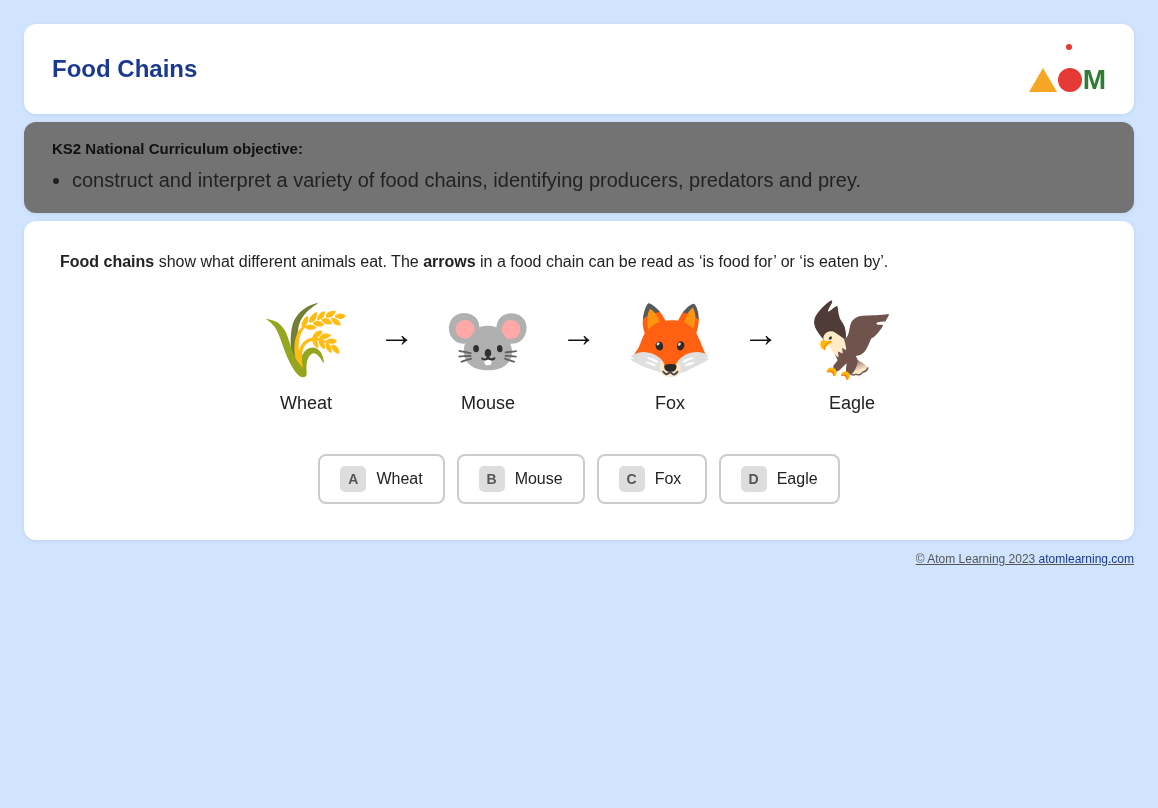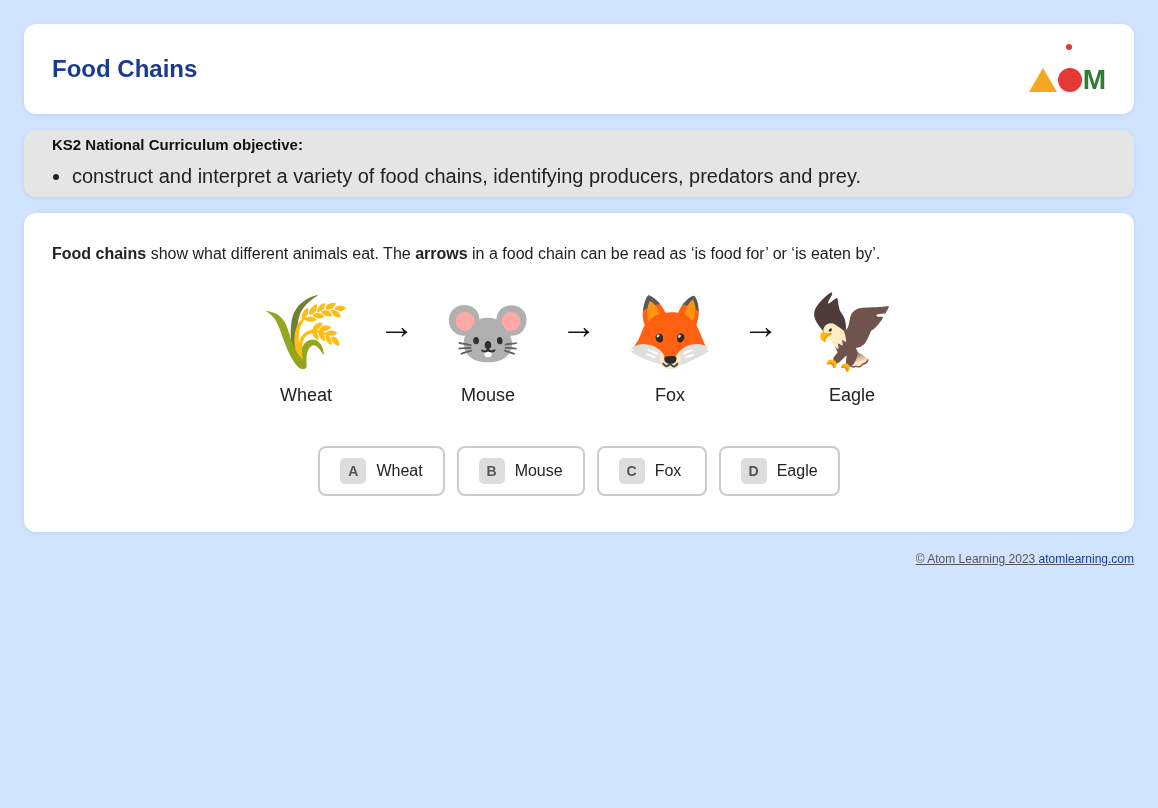--- a/index.html
+++ b/index.html
@@ -12,21 +12,21 @@
       flex-direction: column;
       align-items: center;
       padding: 24px 24px 16px;
     }
 
     .page-wrapper {
       width: 100%;
       max-width: 1110px;
       display: flex;
       flex-direction: column;
-      gap: 16px;
+      gap: 8px;
     }
 
     
     .header-card {
       background: #fff;
       border-radius: 12px;
       padding: 20px 28px;
       display: flex;
       align-items: center;
       justify-content: space-between;
@@ -68,23 +68,23 @@
     .atom-dot {
       width: 6px; height: 6px;
       background: #e53935;
       border-radius: 50%;
       margin-bottom: 18px;
       margin-left: -2px;
     }
 
     
     .objective-card {
-      background: #e5e5e5;
+      background: #737373;
       border-radius: 12px;
-      padding: 6px 28px;
+      padding: 18px 28px;
       box-shadow: 0 1px 4px rgba(0,0,0,0.08);
     }
 
     .objective-title {
       font-size: 15px;
       font-weight: 700;
       color: #111;
       margin-bottom: 8px;
     }
 
@@ -95,21 +95,21 @@
     .objective-list li {
       font-size: 20px;
       color: #222;
       line-height: 1.5;
     }
 
     
     .main-card {
       background: #fff;
       border-radius: 12px;
-      padding: 28px 28px 36px;
+      padding: 28px 36px 36px;
       box-shadow: 0 1px 4px rgba(0,0,0,0.08);
       flex: 1;
     }
 
     .intro-text {
       font-size: 16px;
       color: #222;
       line-height: 1.6;
       margin-bottom: 20px;
     }

